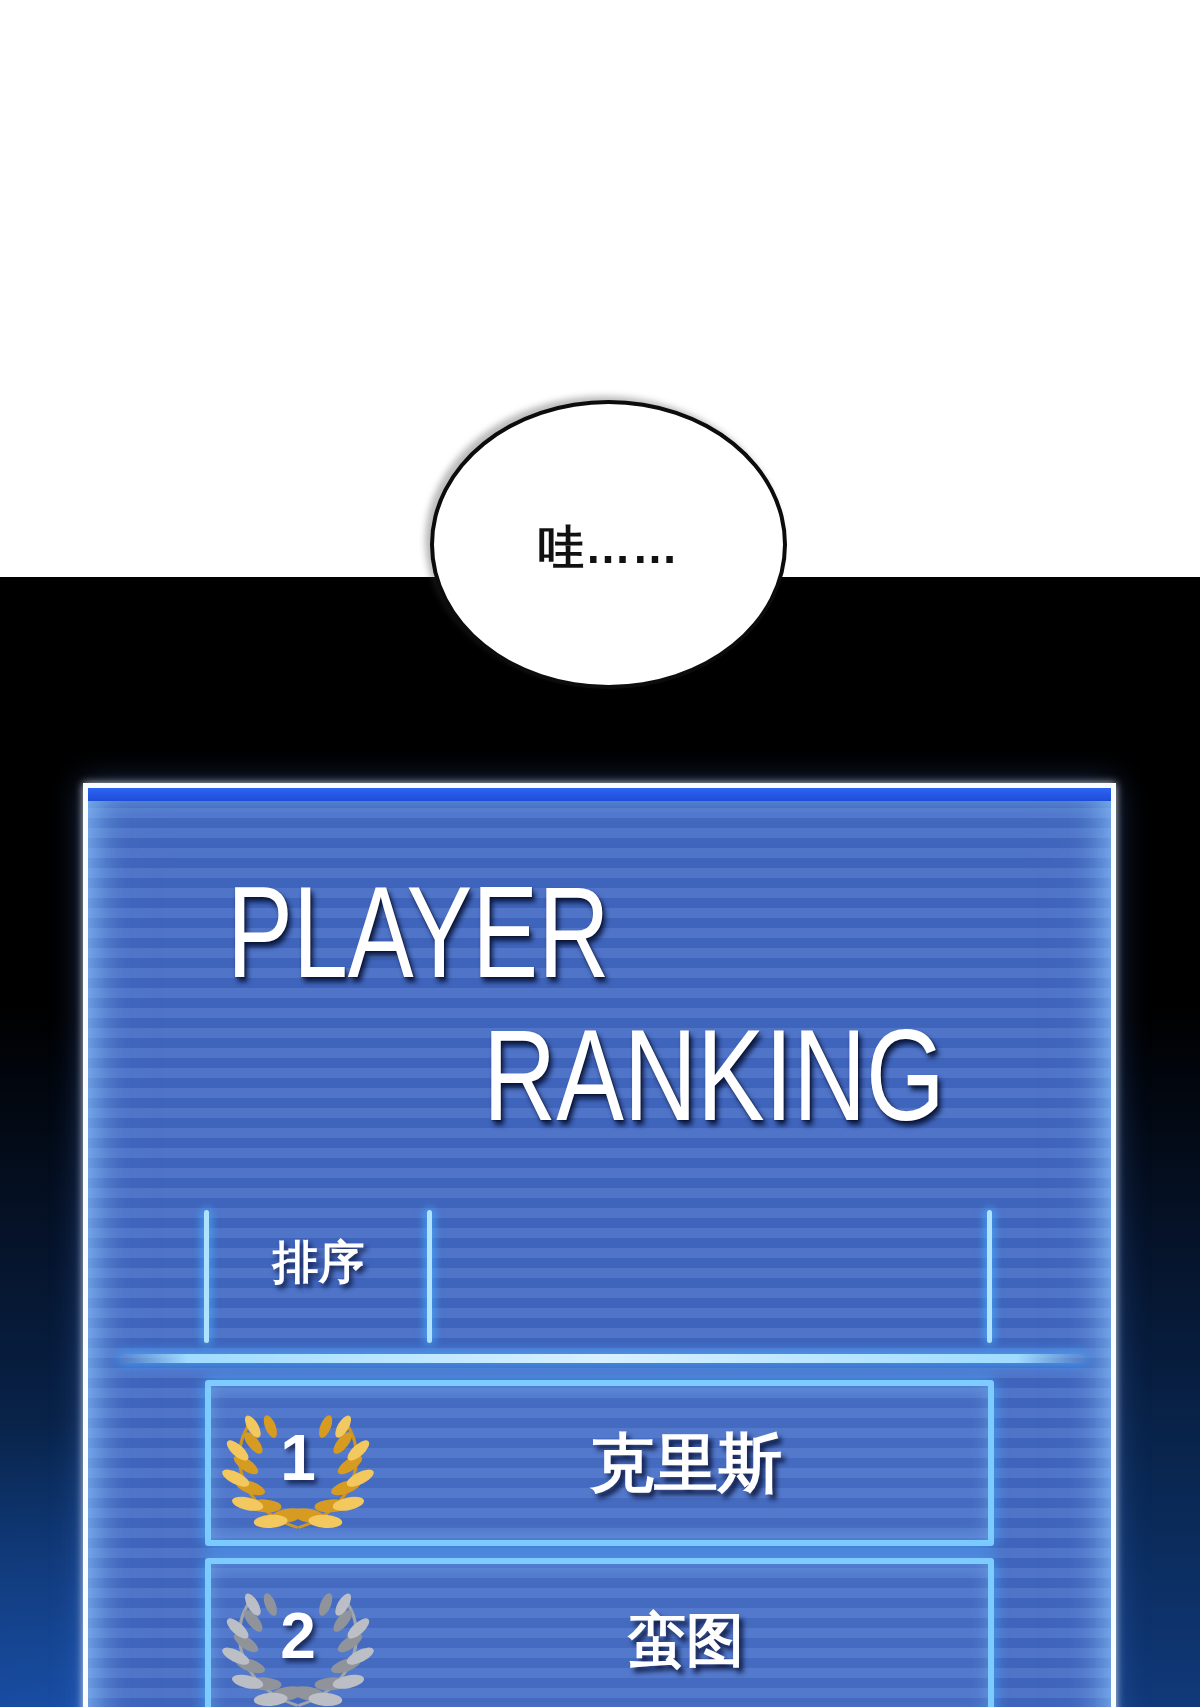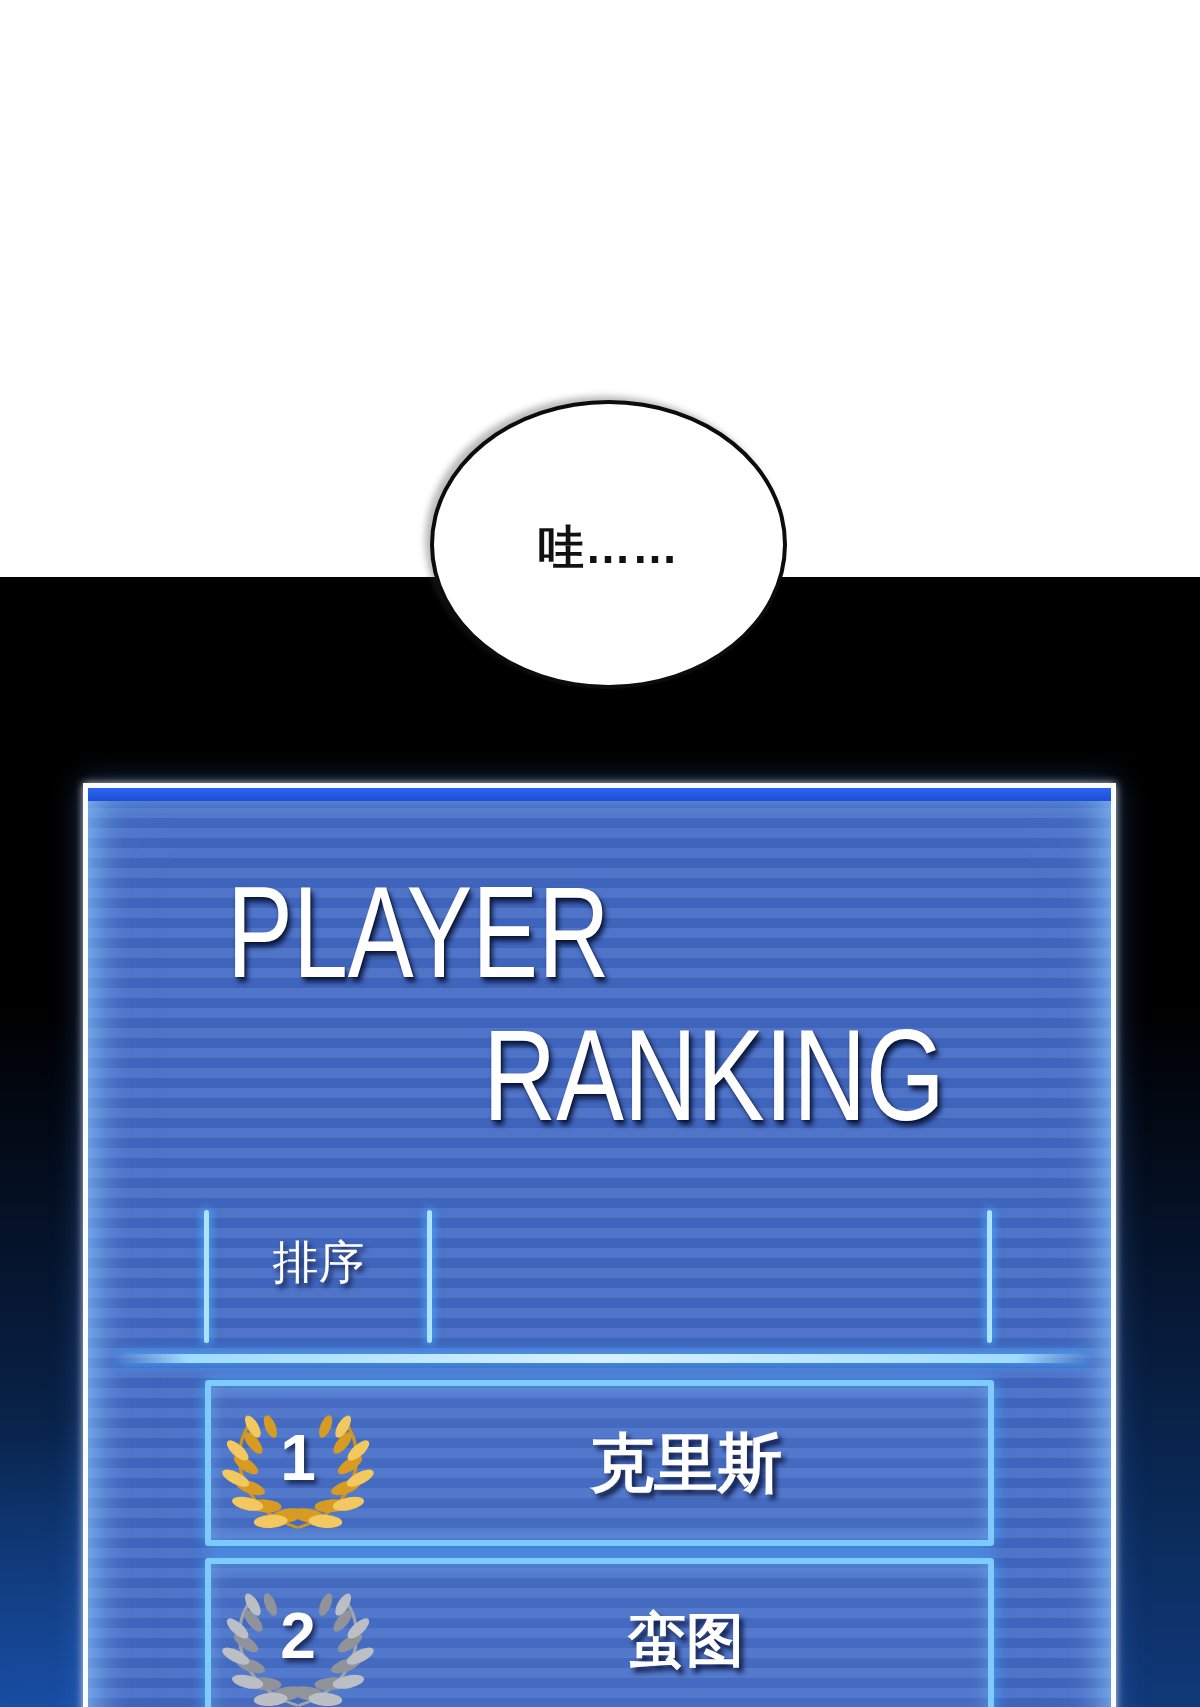--- a/index.html
+++ b/index.html
@@ -30,21 +30,21 @@
     background:linear-gradient(180deg,#2e63f2,#1d4ed8);}
   .title{position:absolute;color:#fff;font-size:130px;line-height:1;font-weight:normal;
     transform-origin:left top;z-index:2;white-space:nowrap;
     text-shadow:4px 5px 6px rgba(0,10,40,.8),1px 1px 2px rgba(0,10,40,.6);}
   .title-1{left:139px;top:79px;transform:scaleX(.76);}
   .title-2{left:395px;top:222px;transform:scaleX(.78);}
   .v-tick{position:absolute;top:422px;width:5px;height:133px;border-radius:3px;z-index:2;
     background:#aee2ff;box-shadow:0 0 10px 2px rgba(70,170,255,.9);}
   .tick-1{left:116px;} .tick-2{left:339px;} .tick-3{left:899px;}
   .col-label{position:absolute;top:440px;height:70px;display:flex;align-items:center;
-    justify-content:center;color:#fff;font-weight:normal;font-size:46px;z-index:2;
+    justify-content:center;color:#fff;font-weight:bold;font-size:46px;z-index:2;
     text-shadow:3px 4px 5px rgba(0,5,35,.7);}
   .col-rank{left:119px;width:223px;}
   .col-nick{left:342px;width:560px;padding-right:30px;box-sizing:border-box;}
   .separator{position:absolute;left:32px;top:566px;width:965px;height:9px;border-radius:5px;z-index:2;
     background:linear-gradient(90deg,rgba(150,220,255,.15),#9fdcff 7%,#d8f1ff 50%,#9fdcff 93%,rgba(150,220,255,.15));
     box-shadow:0 0 12px 2px rgba(70,170,255,.8);}
   .rank-row{position:absolute;left:117px;width:789px;height:166px;box-sizing:border-box;z-index:2;
     border:6px solid #7dcbff;border-radius:3px;background:rgba(140,190,255,.08);
     box-shadow:0 0 16px rgba(70,170,255,.85), inset 0 0 18px rgba(130,200,255,.45);}
   .row-1{top:592px;} .row-2{top:770px;}

